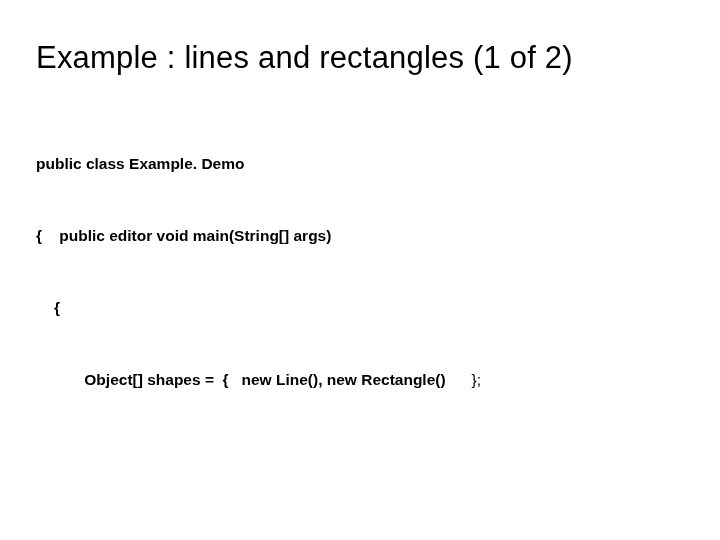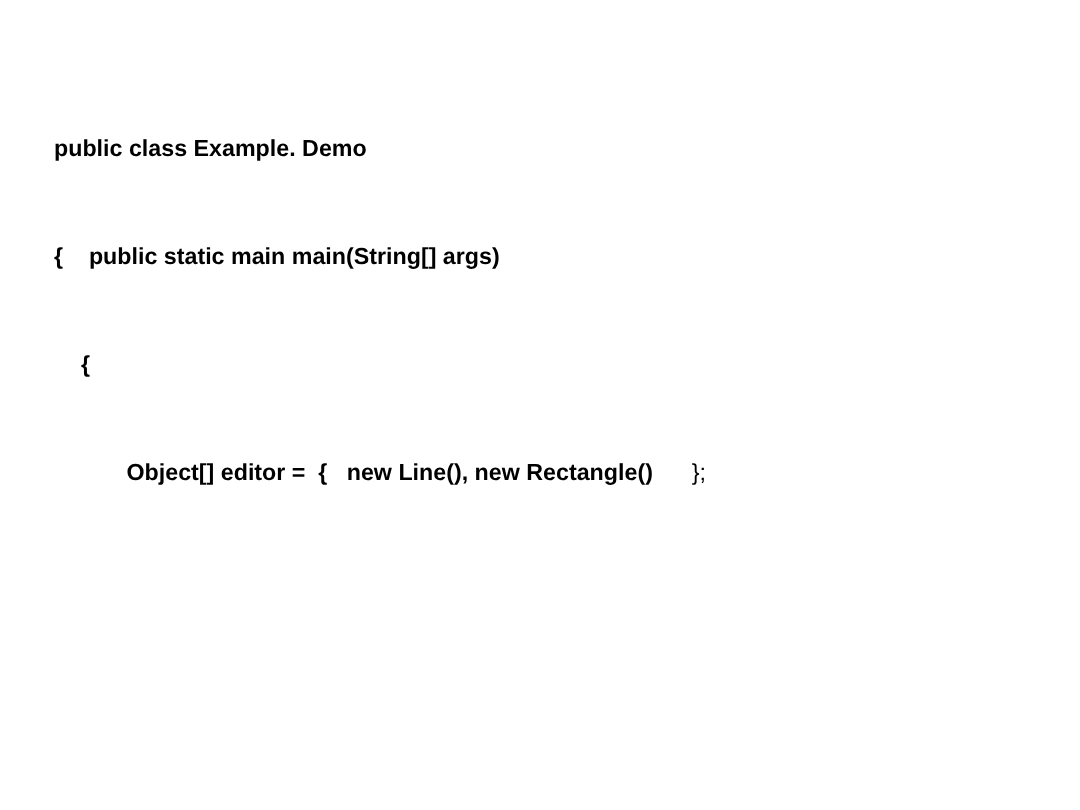--- a/index.html
+++ b/index.html
@@ -35,26 +35,27 @@
   }
   .b { font-weight: 700; }
   .i0 { padding-left: 0; }
   .i1 { padding-left: 18px; }
   .i2 { padding-left: 44px; }
 </style>
 </head>
 <body>
 
 <div class="slide">
+  <h1 class="title">Example : lines and rectangles (1 of 2)</h1>
 
   <div class="code">
     <span class="ln b i0">public class Example. Demo</span>
-    <span class="ln b i0">{    public static main main(String[] args)</span>
+    <span class="ln b i0">{    public editor void main(String[] args)</span>
     <span class="ln b i1">{</span>
-    <span class="ln i2"><span class="b"> Object[] editor =  {   new Line(), new Rectangle()</span><span>      };</span></span>
+    <span class="ln i2"><span class="b"> Object[] shapes =  {   new Line(), new Rectangle()</span><span>      };</span></span>
     
     
     
     
     
     
     
     
     
   </div>

